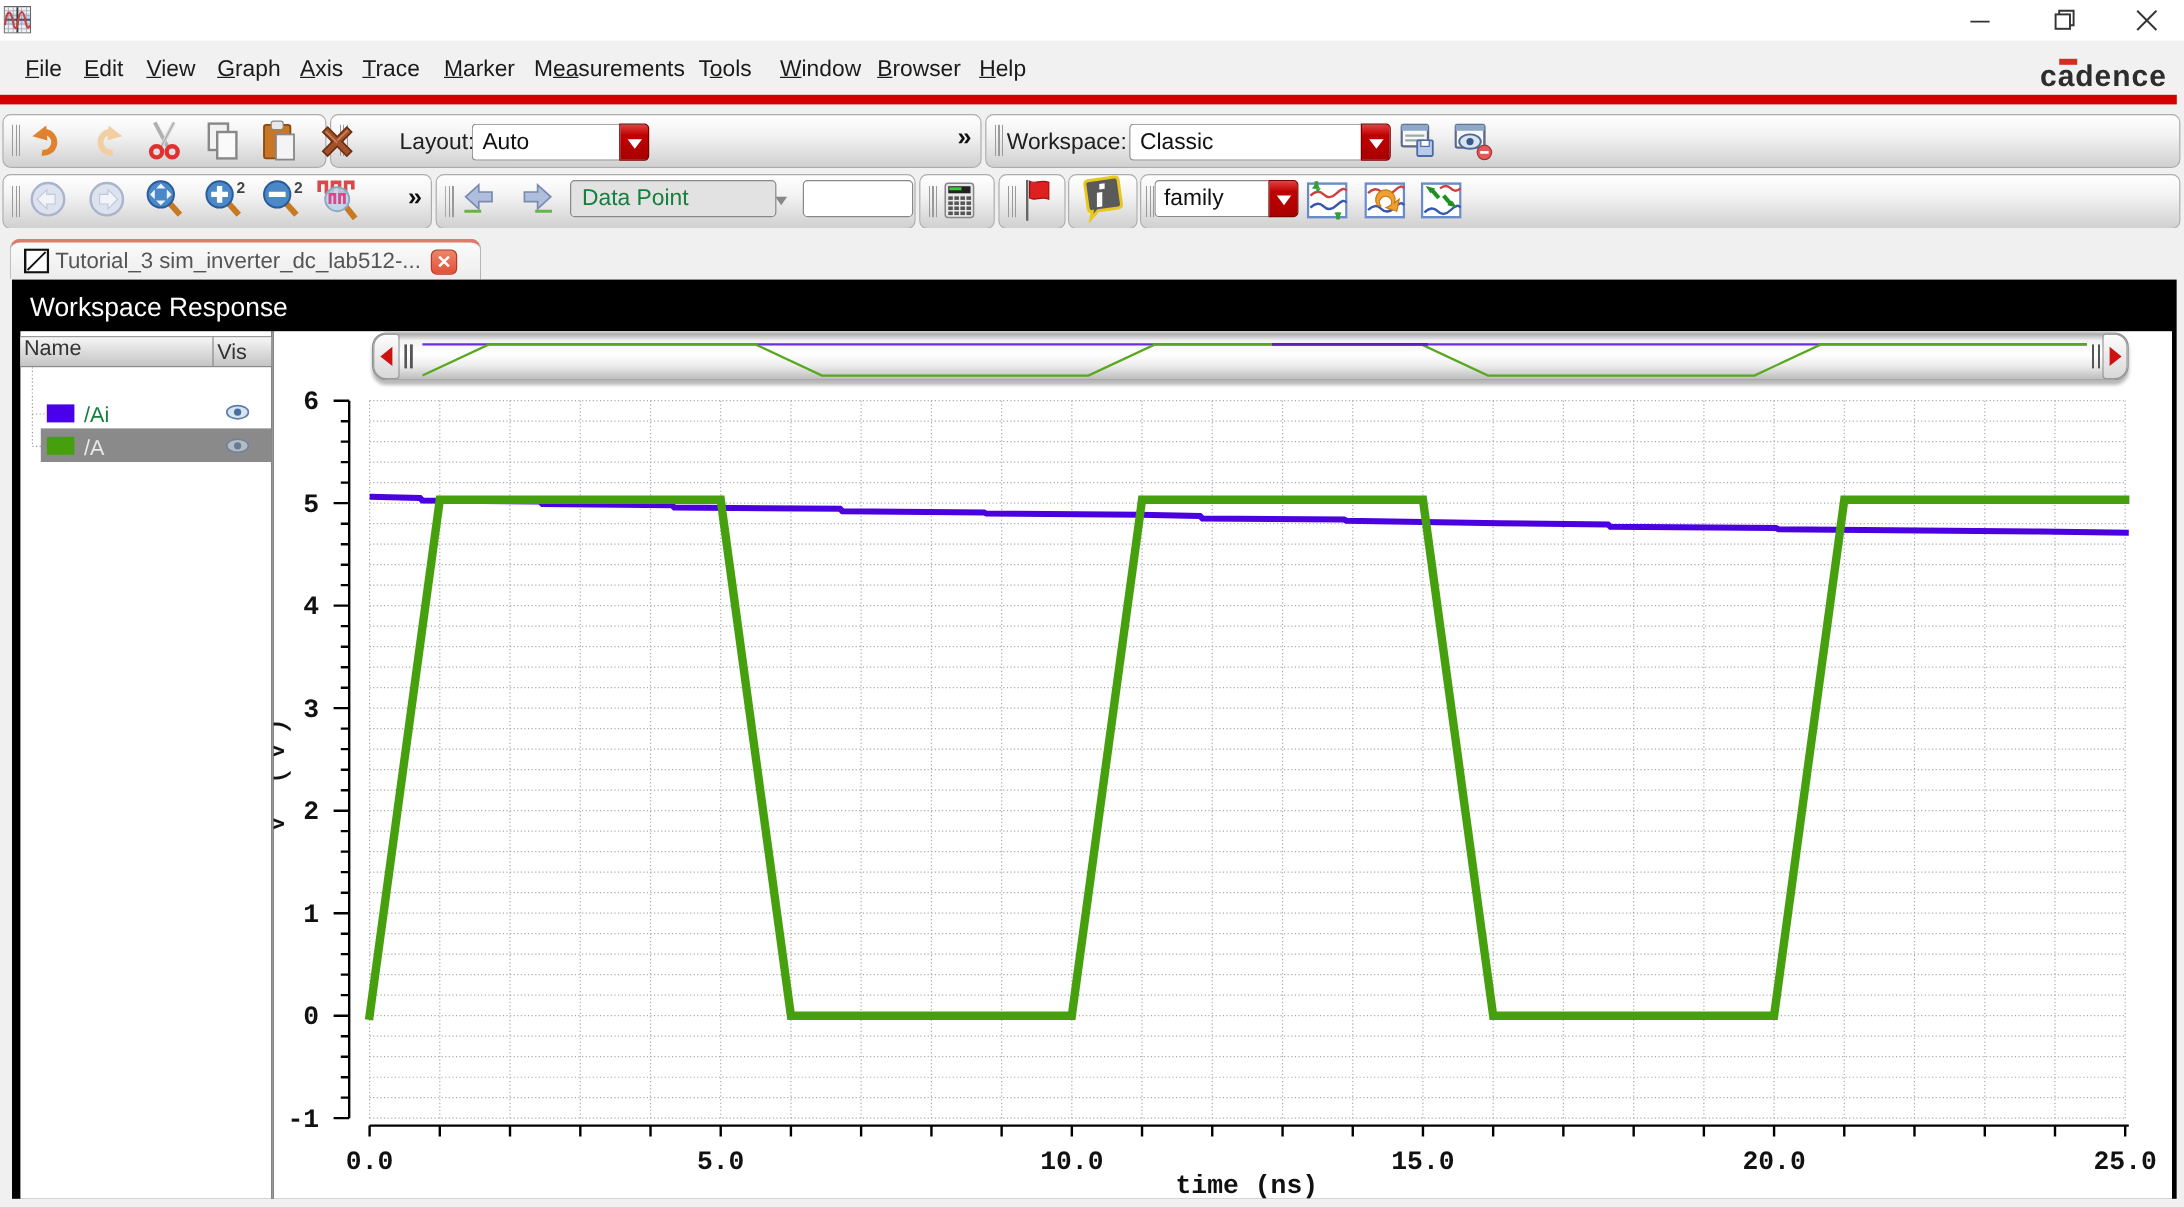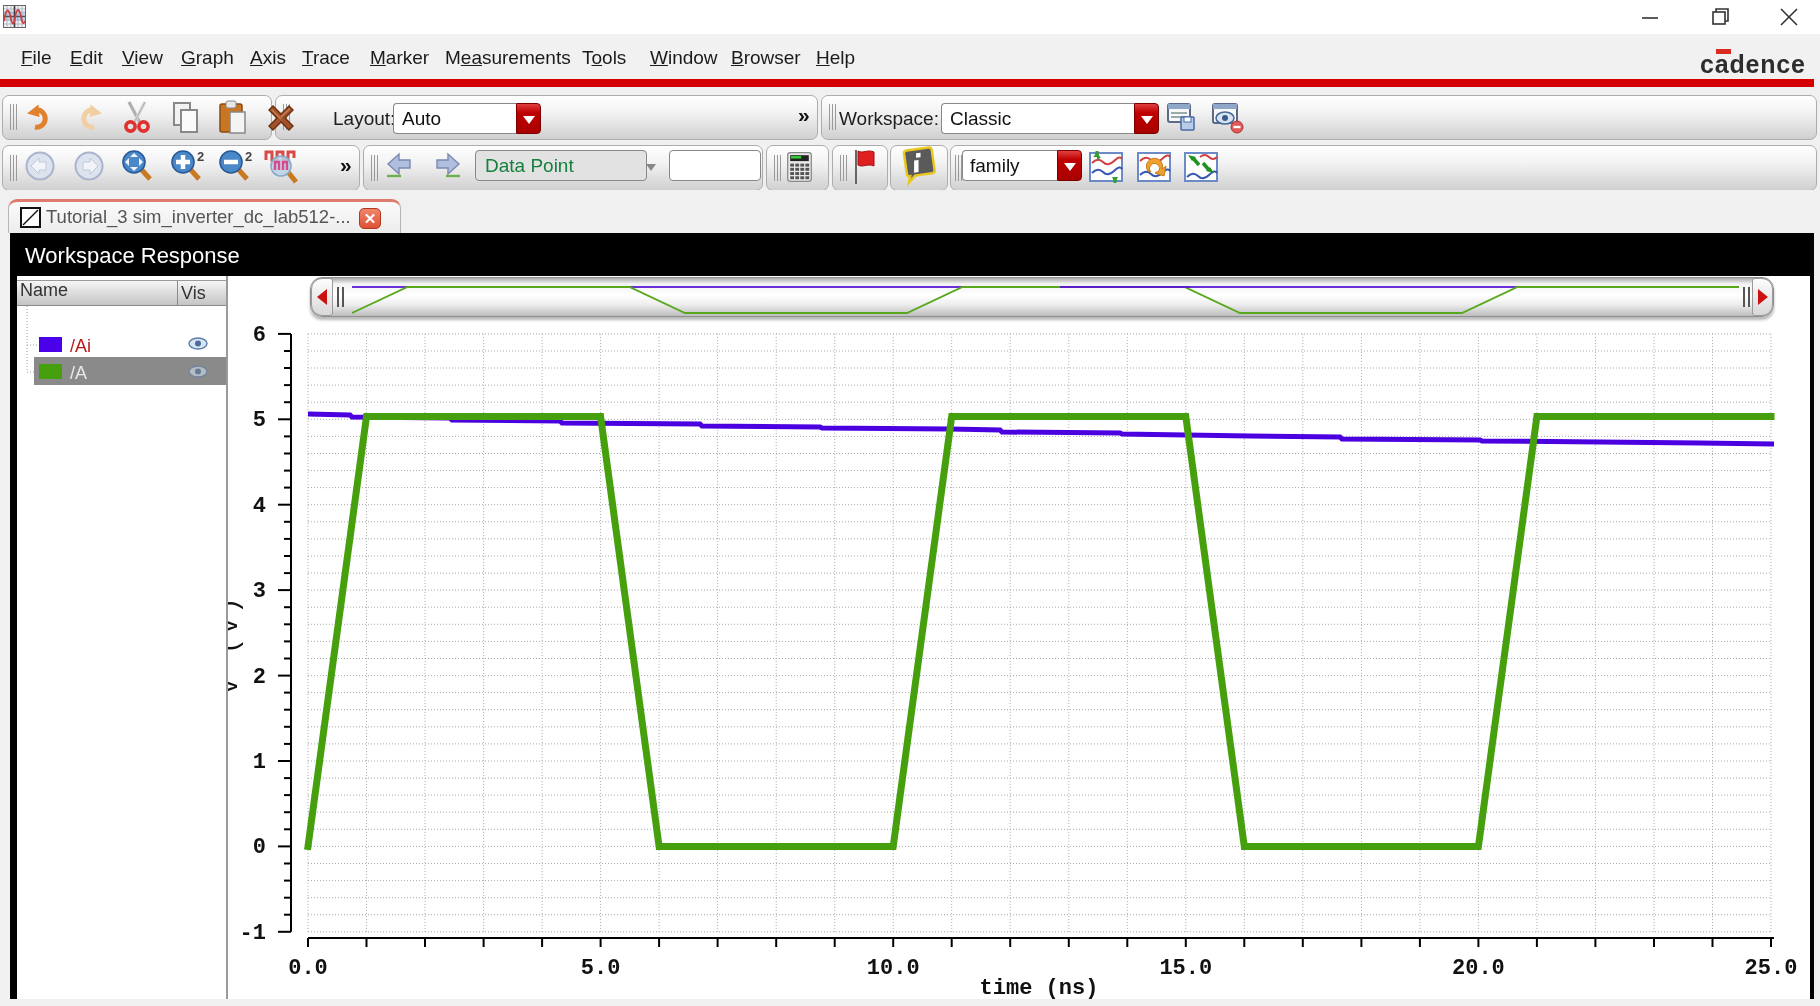--- a/index.html
+++ b/index.html
@@ -48,21 +48,21 @@
   #plot { left:228px; top:276px; width:1582px; height:723px; background:#fff; }
   #vsep { left:226px; top:276px; width:2px; height:723px; background:#9a9a9a; }
 
   
   #nvhead { left:17px; top:280px; width:209px; height:26px;
     background:linear-gradient(180deg,#f6f6f6,#c4c4c4); border-top:1px solid #999; border-bottom:1px solid #8a8a8a; }
   #nvdiv { left:177px; top:281px; width:1px; height:24px; background:#8a8a8a; }
   .nvtext { position:absolute; font-size:18px; color:#333; }
   #rowA { left:34px; top:357px; width:192px; height:28px; background:#8a8a8a; }
   .swatch { position:absolute; width:23px; height:15px; }
-  .rowlabel { position:absolute; font-size:18px; color:#b91c1c; }
+  .rowlabel { position:absolute; font-size:18px; color:#15803d; }
 
   
   #strip { left:310px; top:277px; width:1464px; height:40px; border-radius:12px; border:1px solid #8f8f8f;
     background:linear-gradient(180deg,#a8a8a8 0%,#f2f2f2 15%,#ffffff 45%,#ededed 70%,#bdbdbd 100%);
     box-shadow:0 3px 3px rgba(0,0,0,0.28); }
   #stripLbtn { left:311px; top:278px; width:22px; height:38px; border-radius:11px 3px 3px 11px;
     background:linear-gradient(180deg,#fdfdfd,#d8d8d8); border:1px solid #9a9a9a; }
   #stripRbtn { left:1752px; top:278px; width:21px; height:38px; border-radius:3px 11px 11px 3px;
     background:linear-gradient(180deg,#fdfdfd,#d8d8d8); border:1px solid #9a9a9a; }
   .stripgrip { position:absolute; top:287px; width:7px; height:20px;

